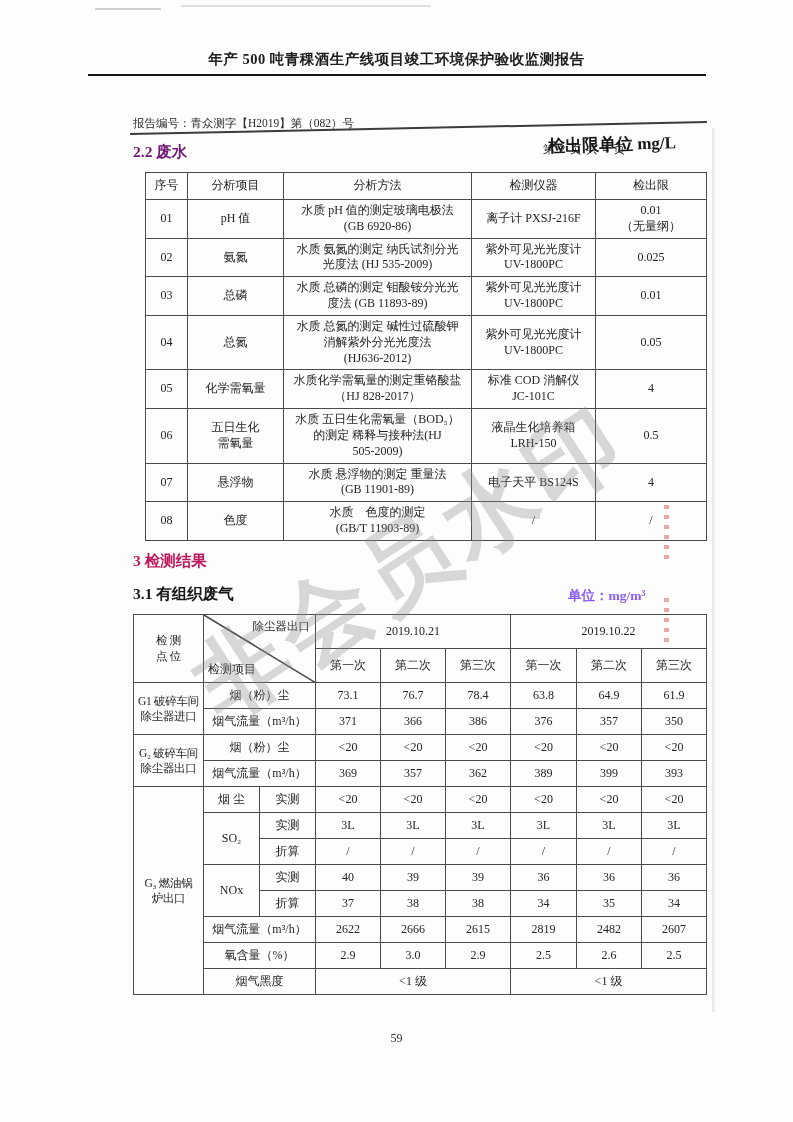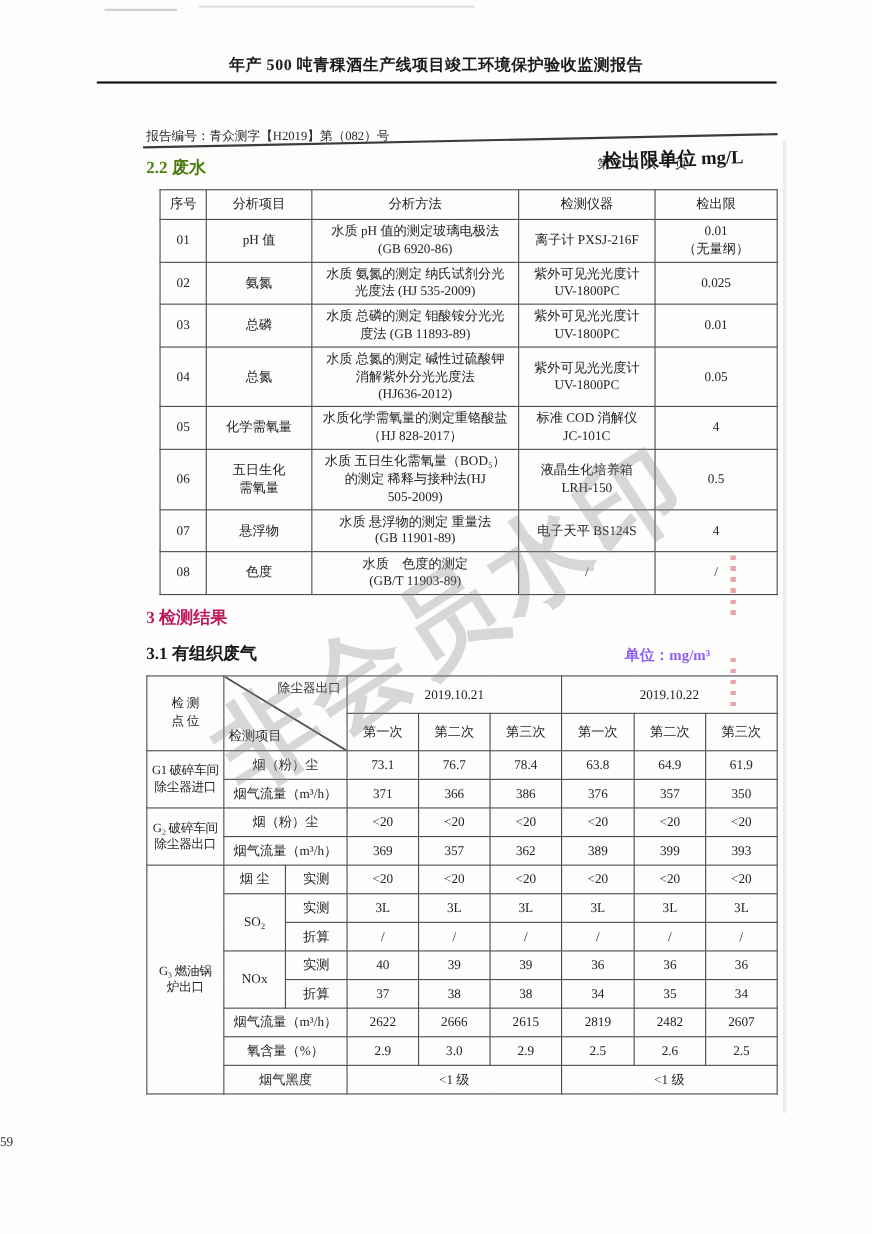--- a/index.html
+++ b/index.html
@@ -7,21 +7,21 @@
     position:relative;width:793px;height:1122px;background:#fdfdfc;overflow:hidden;
     font-family:"Liberation Serif","DejaVu Serif",serif;color:#222;
   }
   .abs{position:absolute;}
   
   .doc-title{top:50px;left:0;width:100%;text-align:center;font-size:14.5px;font-weight:bold;letter-spacing:0.5px;color:#1c1c1c;}
   .title-rule{top:74px;left:88px;width:618px;height:2px;background:#161616;}
   .page-ind{top:102px;left:543px;font-size:11.5px;color:#2a2a2a;letter-spacing:1px;margin-top:40px;}
   .report-no{top:116px;left:133px;font-size:11.5px;color:#2a2a2a;}
   .header-rule{top:127px;left:130px;width:577px;height:1.5px;background:#3c3c3c;transform:rotate(-1.2deg);}
-  .ww-heading{top:142px;left:133px;font-size:15.5px;font-weight:bold;color:#4d7c0f;}
+  .ww-heading{top:142px;left:133px;font-size:15.5px;font-weight:bold;color:#701a75;}
   .ww-unit{top:133px;left:548px;font-size:17px;font-weight:bold;color:#171717;transform:rotate(-1.6deg);}
   
   table{border-collapse:collapse;table-layout:fixed;}
   td{border:1px solid #4b4b4b;text-align:center;vertical-align:middle;
      padding:3px 2px;font-size:12px;line-height:1.32;color:#242424;white-space:pre-line;}
   .ww-table{top:172px;left:145px;width:561px;}
   .ww-table td{height:18px;margin-top:33px;}
   .ww-table tr.hdr td{height:20px;}
   .m-table{top:614px;left:133px;width:573px;}
   .m-table td{height:21px;padding:2px 1px;}
@@ -29,21 +29,21 @@
   
   .diag{position:relative;padding:0;}
   .diag svg{position:absolute;inset:0;width:100%;height:100%;}
   .diag .d-top{position:absolute;top:4px;right:5px;font-size:11.5px;}
   .diag .d-bot{position:absolute;bottom:4px;left:4px;font-size:12px;}
   
   .res-heading{top:551px;left:133px;font-size:15.5px;font-weight:bold;color:#be185d;}
   .res-sub{top:584px;left:133px;font-size:15.5px;font-weight:bold;color:#171717;}
   .res-unit{top:587px;left:568px;font-size:13.5px;font-weight:bold;color:#8b5cf6;}
   
-  .footer{top:1031px;left:0;width:100%;text-align:left;font-size:12px;color:#333;}
+  .footer{top:1031px;left:0;width:100%;text-align:center;font-size:12px;color:#333;}
   
   .watermark{
     top:500px;left:130px;width:560px;text-align:center;
     font-size:92px;font-weight:bold;letter-spacing:6px;white-space:nowrap;
     color:rgba(140,140,140,0.34);transform:rotate(-33deg);transform-origin:center;
     pointer-events:none;z-index:6;
   }
   
   .edge-shadow{top:128px;left:712px;width:4px;height:884px;
     background:linear-gradient(to right,rgba(0,0,0,0.10),rgba(0,0,0,0));}

